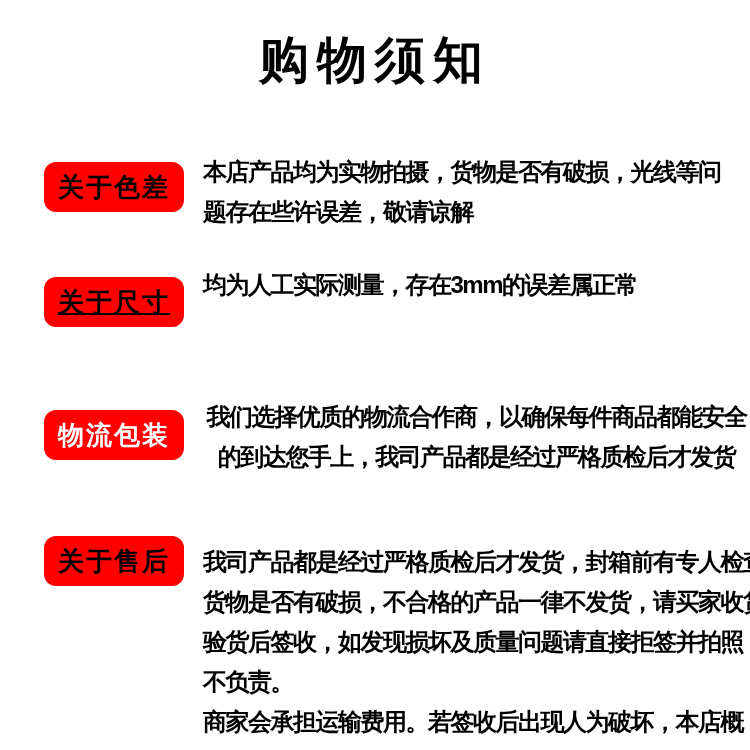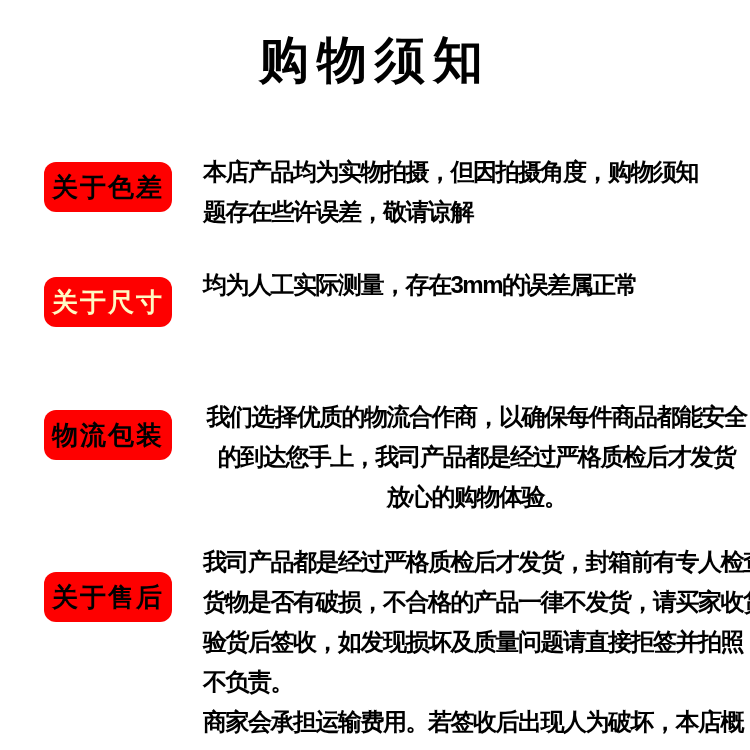--- a/index.html
+++ b/index.html
@@ -26,21 +26,21 @@
     font-size: 50px;
     line-height: 1.1;
     font-weight: bold;
     letter-spacing: 8px;
     color: #000000;
     white-space: nowrap;
   }
   .label-box {
     position: absolute;
     left: 44px;
-    width: 128px;
+    width: 140px;
     height: 50px;
     border-radius: 12px;
     background: #fe0000;
     display: flex;
     align-items: center;
     justify-content: center;
     font-size: 26px;
     font-weight: bold;
     letter-spacing: 2px;
     color: #000000;
@@ -58,51 +58,50 @@
   }
   .sec-text .line {
     white-space: nowrap;
   }
   .sec1 .label-box { top: 162px; }
   .sec1 .sec-text  { top: 152px; }
   .sec2 .label-box { top: 277px; }
   .sec2 .sec-text  { top: 265px; }
   .sec3 .label-box { top: 410px; }
   .sec3 .sec-text  { top: 397px; text-align: center; }
-  .sec4 .label-box { top: 572px; }
+  .sec4 .label-box { top: 536px; }
   .sec4 .sec-text  { top: 542px; }
 </style>
 </head>
 <body>
 
 <div class="page">
 
   <h1 class="title">购物须知</h1>
 
   <div class="sec sec1">
     <div class="label-box" style="background: rgb(254, 0, 0); color: rgb(0, 0, 0);">关于色差</div>
     <div class="sec-text">
-      <div class="line">本店产品均为实物拍摄，但因拍摄角度，购物须知</div>
+      <div class="line">本店产品均为实物拍摄，货物是否有破损，光线等问</div>
       <div class="line">题存在些许误差，敬请谅解</div>
     </div>
   </div>
 
   <div class="sec sec2">
-    <div class="label-box" style="background: rgb(254, 0, 0); color: #fef9c3;">关于尺寸</div>
+    <div class="label-box" style="background: rgb(254, 0, 0); color: #000000; text-decoration: underline;">关于尺寸</div>
     <div class="sec-text">
       <div class="line">均为人工实际测量，存在3mm的误差属正常</div>
     </div>
   </div>
 
   <div class="sec sec3">
-    <div class="label-box" style="background: rgb(254, 0, 0); color: #000000; text-align: right;">物流包装</div>
+    <div class="label-box" style="background: rgb(254, 0, 0); color: #ffffff; text-align: right;">物流包装</div>
     <div class="sec-text">
       <div class="line">我们选择优质的物流合作商，以确保每件商品都能安全</div>
       <div class="line">的到达您手上，我司产品都是经过严格质检后才发货</div>
-      <div class="line">放心的购物体验。</div>
     </div>
   </div>
 
   <div class="sec sec4">
     <div class="label-box" style="background: rgb(254, 0, 0); color: rgb(0, 0, 0);">关于售后</div>
     <div class="sec-text">
       <div class="line">我司产品都是经过严格质检后才发货，封箱前有专人检查</div>
       <div class="line">货物是否有破损，不合格的产品一律不发货，请买家收货</div>
       <div class="line">验货后签收，如发现损坏及质量问题请直接拒签并拍照，</div>
       <div class="line">不负责。</div>

